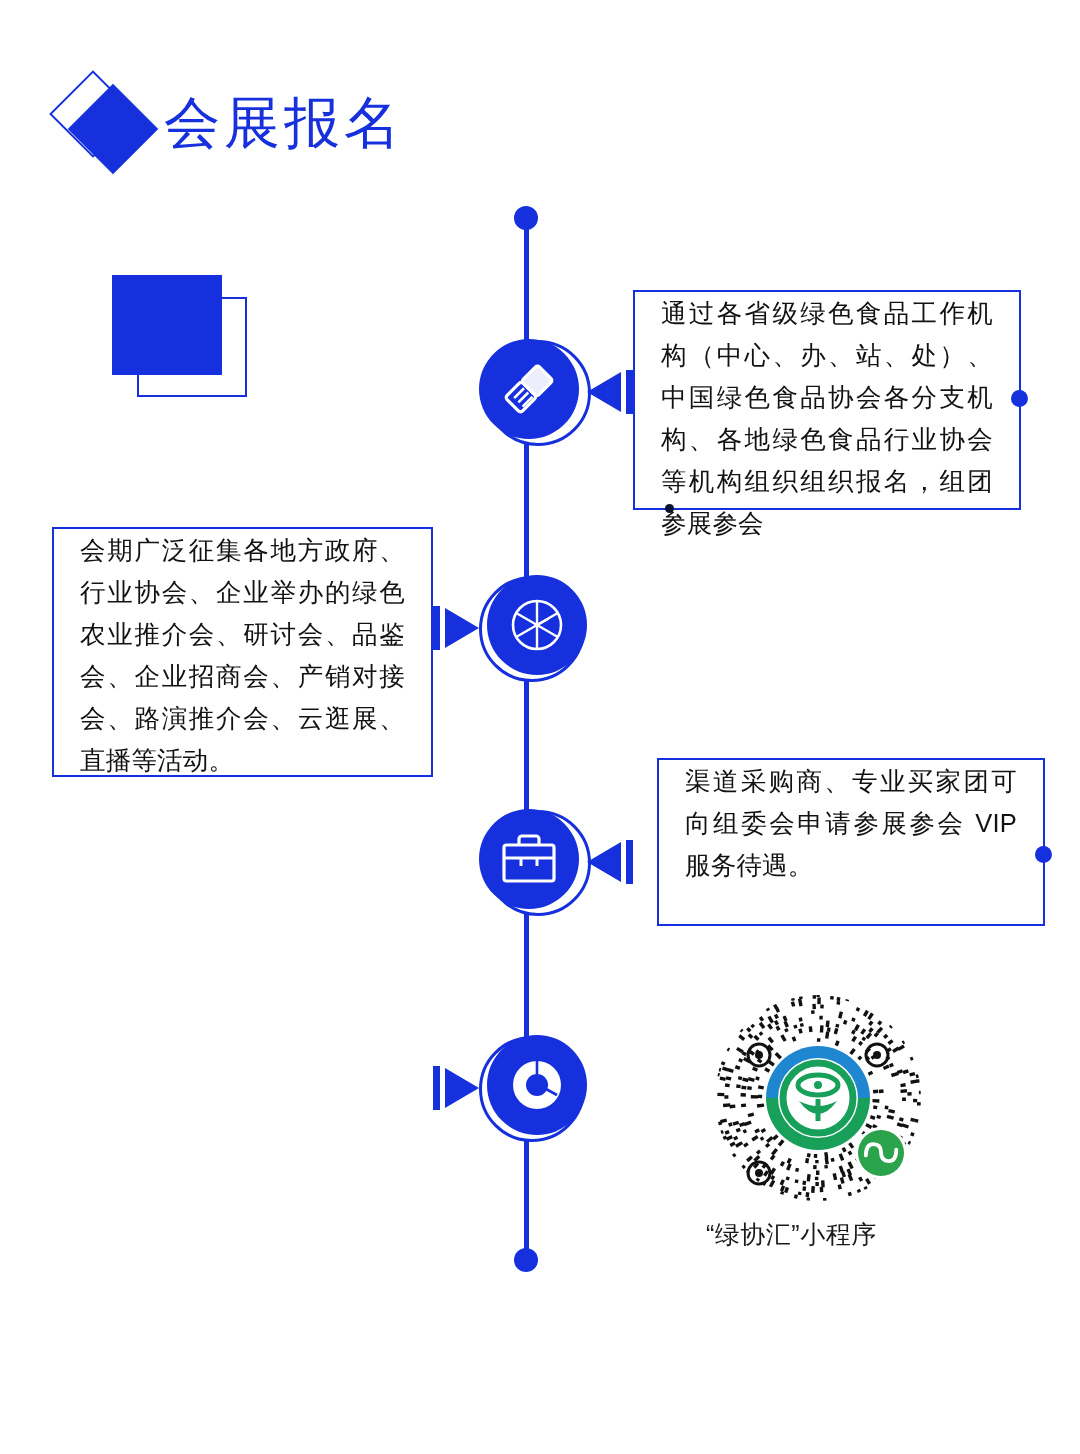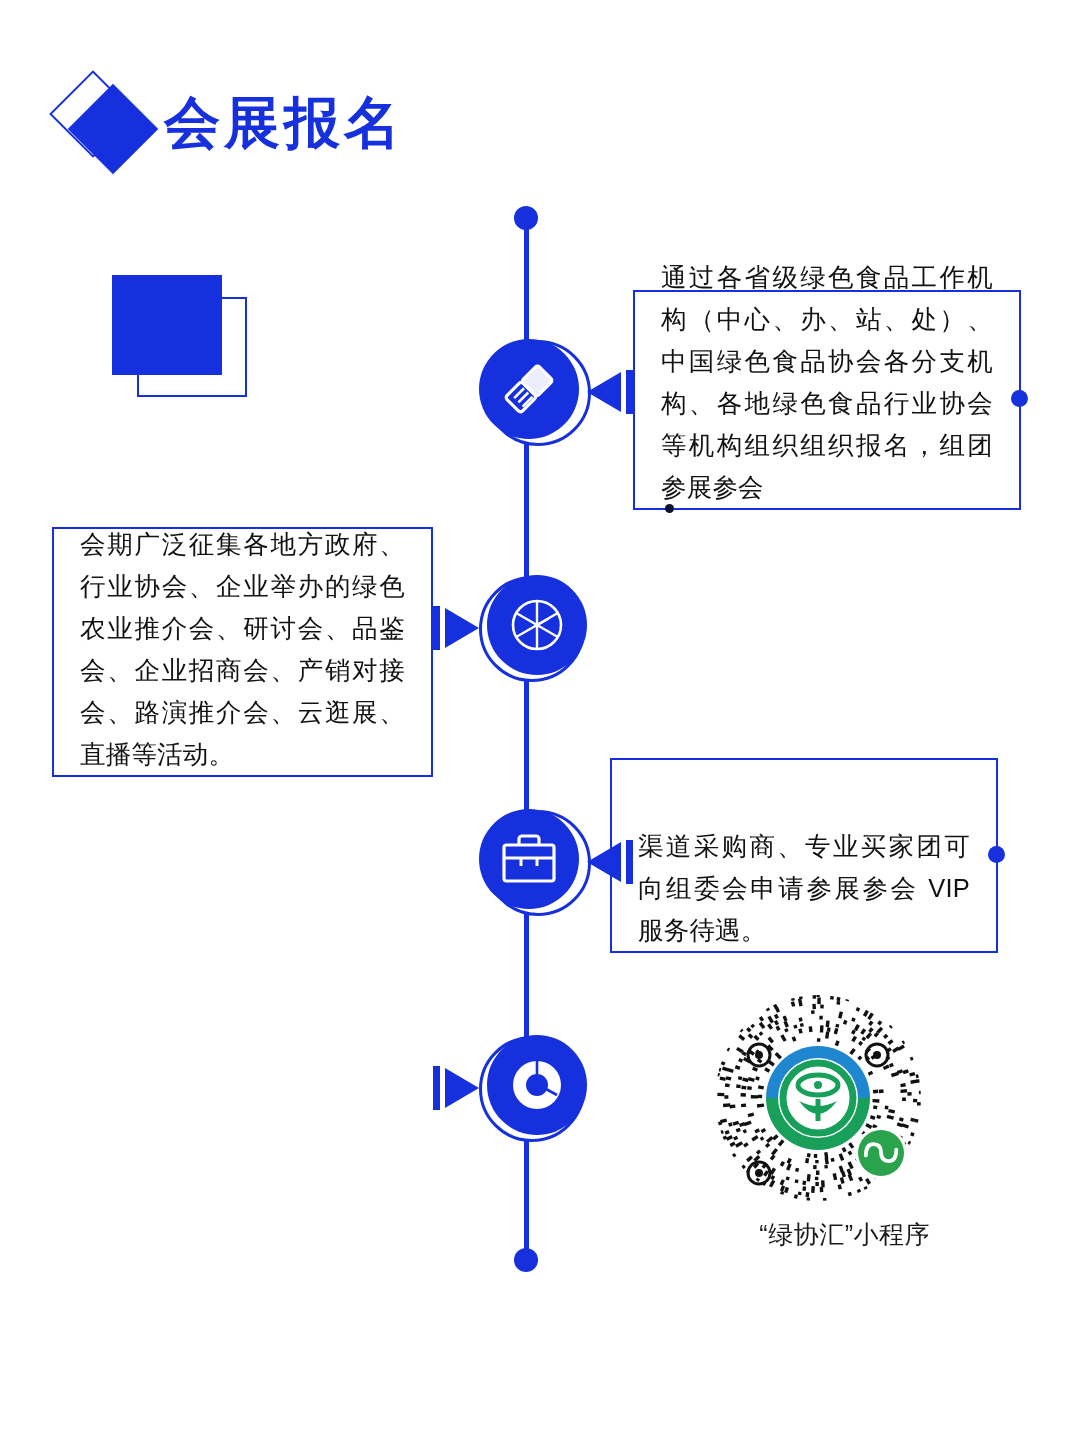--- a/index.html
+++ b/index.html
@@ -17,21 +17,21 @@
   .logo-mark .dia-outline {
     position: absolute; left: 0; top: 0; width: 62px; height: 62px;
     border: 2.5px solid #1530dc; transform: rotate(45deg); transform-origin: 50% 50%;
   }
   .logo-mark .dia-fill {
     position: absolute; left: 19px; top: 14px; width: 64px; height: 64px;
     background: #1530dc; transform: rotate(45deg); transform-origin: 50% 50%;
   }
   .page-title {
     position: absolute; left: 164px; top: 88px;
-    font-size: 56px; font-weight: 700; color: #1530dc; letter-spacing: 4px;
+    font-size: 56px; font-weight: 400; color: #1530dc; letter-spacing: 4px;
     line-height: 70px; white-space: nowrap;
   }
 
   
   .deco-square { position: absolute; left: 112px; top: 275px; width: 135px; height: 122px; }
   .deco-square .sq-outline {
     position: absolute; left: 25px; top: 22px; width: 110px; height: 100px;
     border: 2px solid #1530dc;
   }
   .deco-square .sq-fill {
@@ -63,21 +63,21 @@
   }
   .node.ring-right .ring { left: 6px; top: 4px; }
   .node.ring-right .disc { left: 0; top: 3px; }
   .node.ring-left  .ring { left: 0px; top: 4px; }
   .node.ring-left  .disc { left: 8px; top: 3px; }
   .node svg { display: block; }
 
   
   .card {
     position: absolute; border: 2.6px solid #1530dc; background: #fff;
-    display: flex; align-items: flex-end;
+    display: flex; align-items: flex-start;
   }
   .card p {
     font-size: 25.5px; line-height: 42px; color: #121212;
     font-family: "Liberation Sans", "DejaVu Sans", sans-serif;
     padding: 0 26px; text-align: justify; text-justify: inter-ideograph;
     letter-spacing: 0.2px;
   }
   .card .edge-dot {
     position: absolute; width: 17px; height: 17px; border-radius: 50%;
     background: #1530dc;
@@ -96,21 +96,21 @@
   }
   .arrow.left .stem { right: 0; }
   .arrow.left .head { left: 0; border-right: 34px solid #1530dc; }
   .arrow.right .stem { left: 0; }
   .arrow.right .head { right: 0; border-left: 34px solid #1530dc; }
 
   
   .qr-block { position: absolute; left: 706px; top: 995px; width: 224px; }
   .qr-wrap { position: relative; width: 206px; height: 206px; margin: 0 auto; }
   .qr-caption {
-    margin-top: 16px; text-align: right; font-size: 25px; color: #1a1a1a;
+    margin-top: 16px; text-align: left; font-size: 25px; color: #1a1a1a;
     line-height: 34px; letter-spacing: 0.5px;
   }
 </style>
 </head>
 <body>
 
 <div id="page">
 
   <div class="header">
     <div class="logo-mark">
@@ -199,21 +199,21 @@
   </div>
 
   <div class="card" style="left:52px; top:527px; width:381px; height:250px;">
     <p>会期广泛征集各地方政府、行业协会、企业举办的绿色农业推介会、研讨会、品鉴会、企业招商会、产销对接会、路演推介会、云逛展、直播等活动。</p>
   </div>
   <div class="arrow right" style="left:433px; top:606px; width:46px;">
     <div class="stem"></div>
     <div class="head"></div>
   </div>
 
-  <div class="card" style="left:610px; top:758px; width:388px; height:195px;">
+  <div class="card" style="left:657px; top:758px; width:388px; height:168px;">
     <p>渠道采购商、专业买家团可向组委会申请参展参会 VIP 服务待遇。</p>
     <div class="edge-dot" style="right:-8.5px; top:86px;"></div>
   </div>
   <div class="arrow left" style="left:587px; top:840px; width:46px;">
     <div class="head"></div>
     <div class="stem"></div>
   </div>
 
   <div class="arrow right" style="left:433px; top:1066px; width:46px;">
     <div class="stem"></div>

